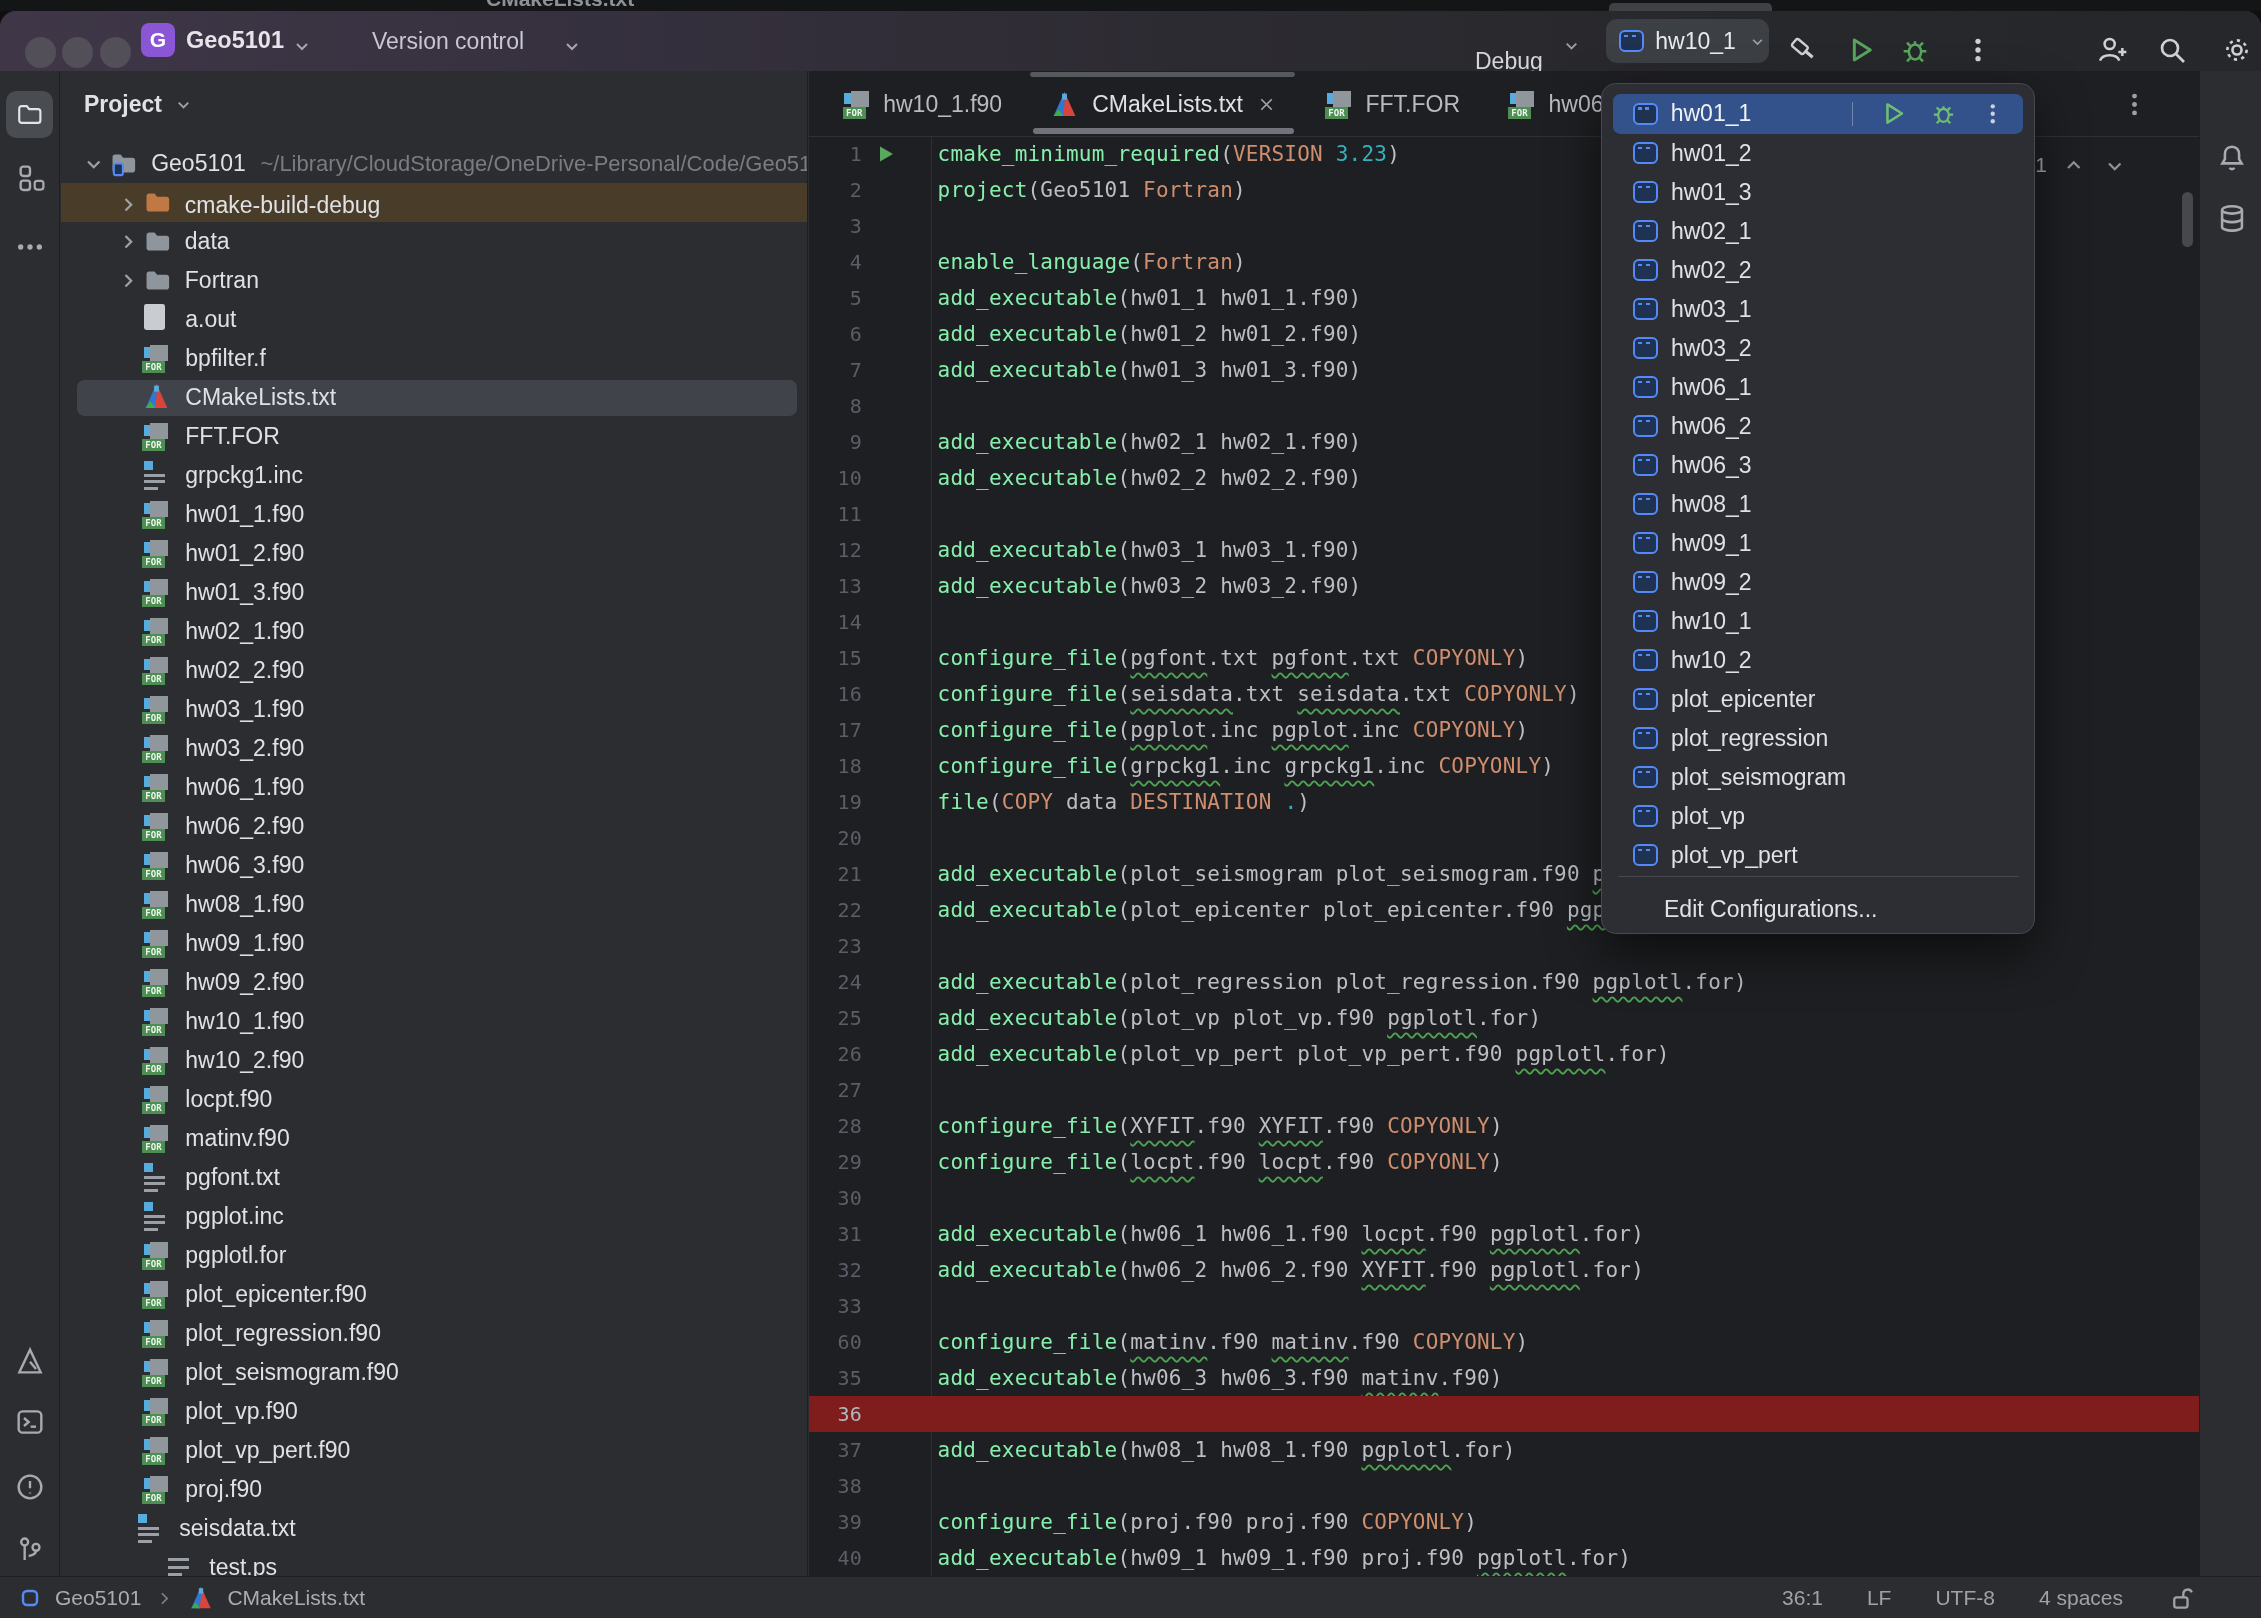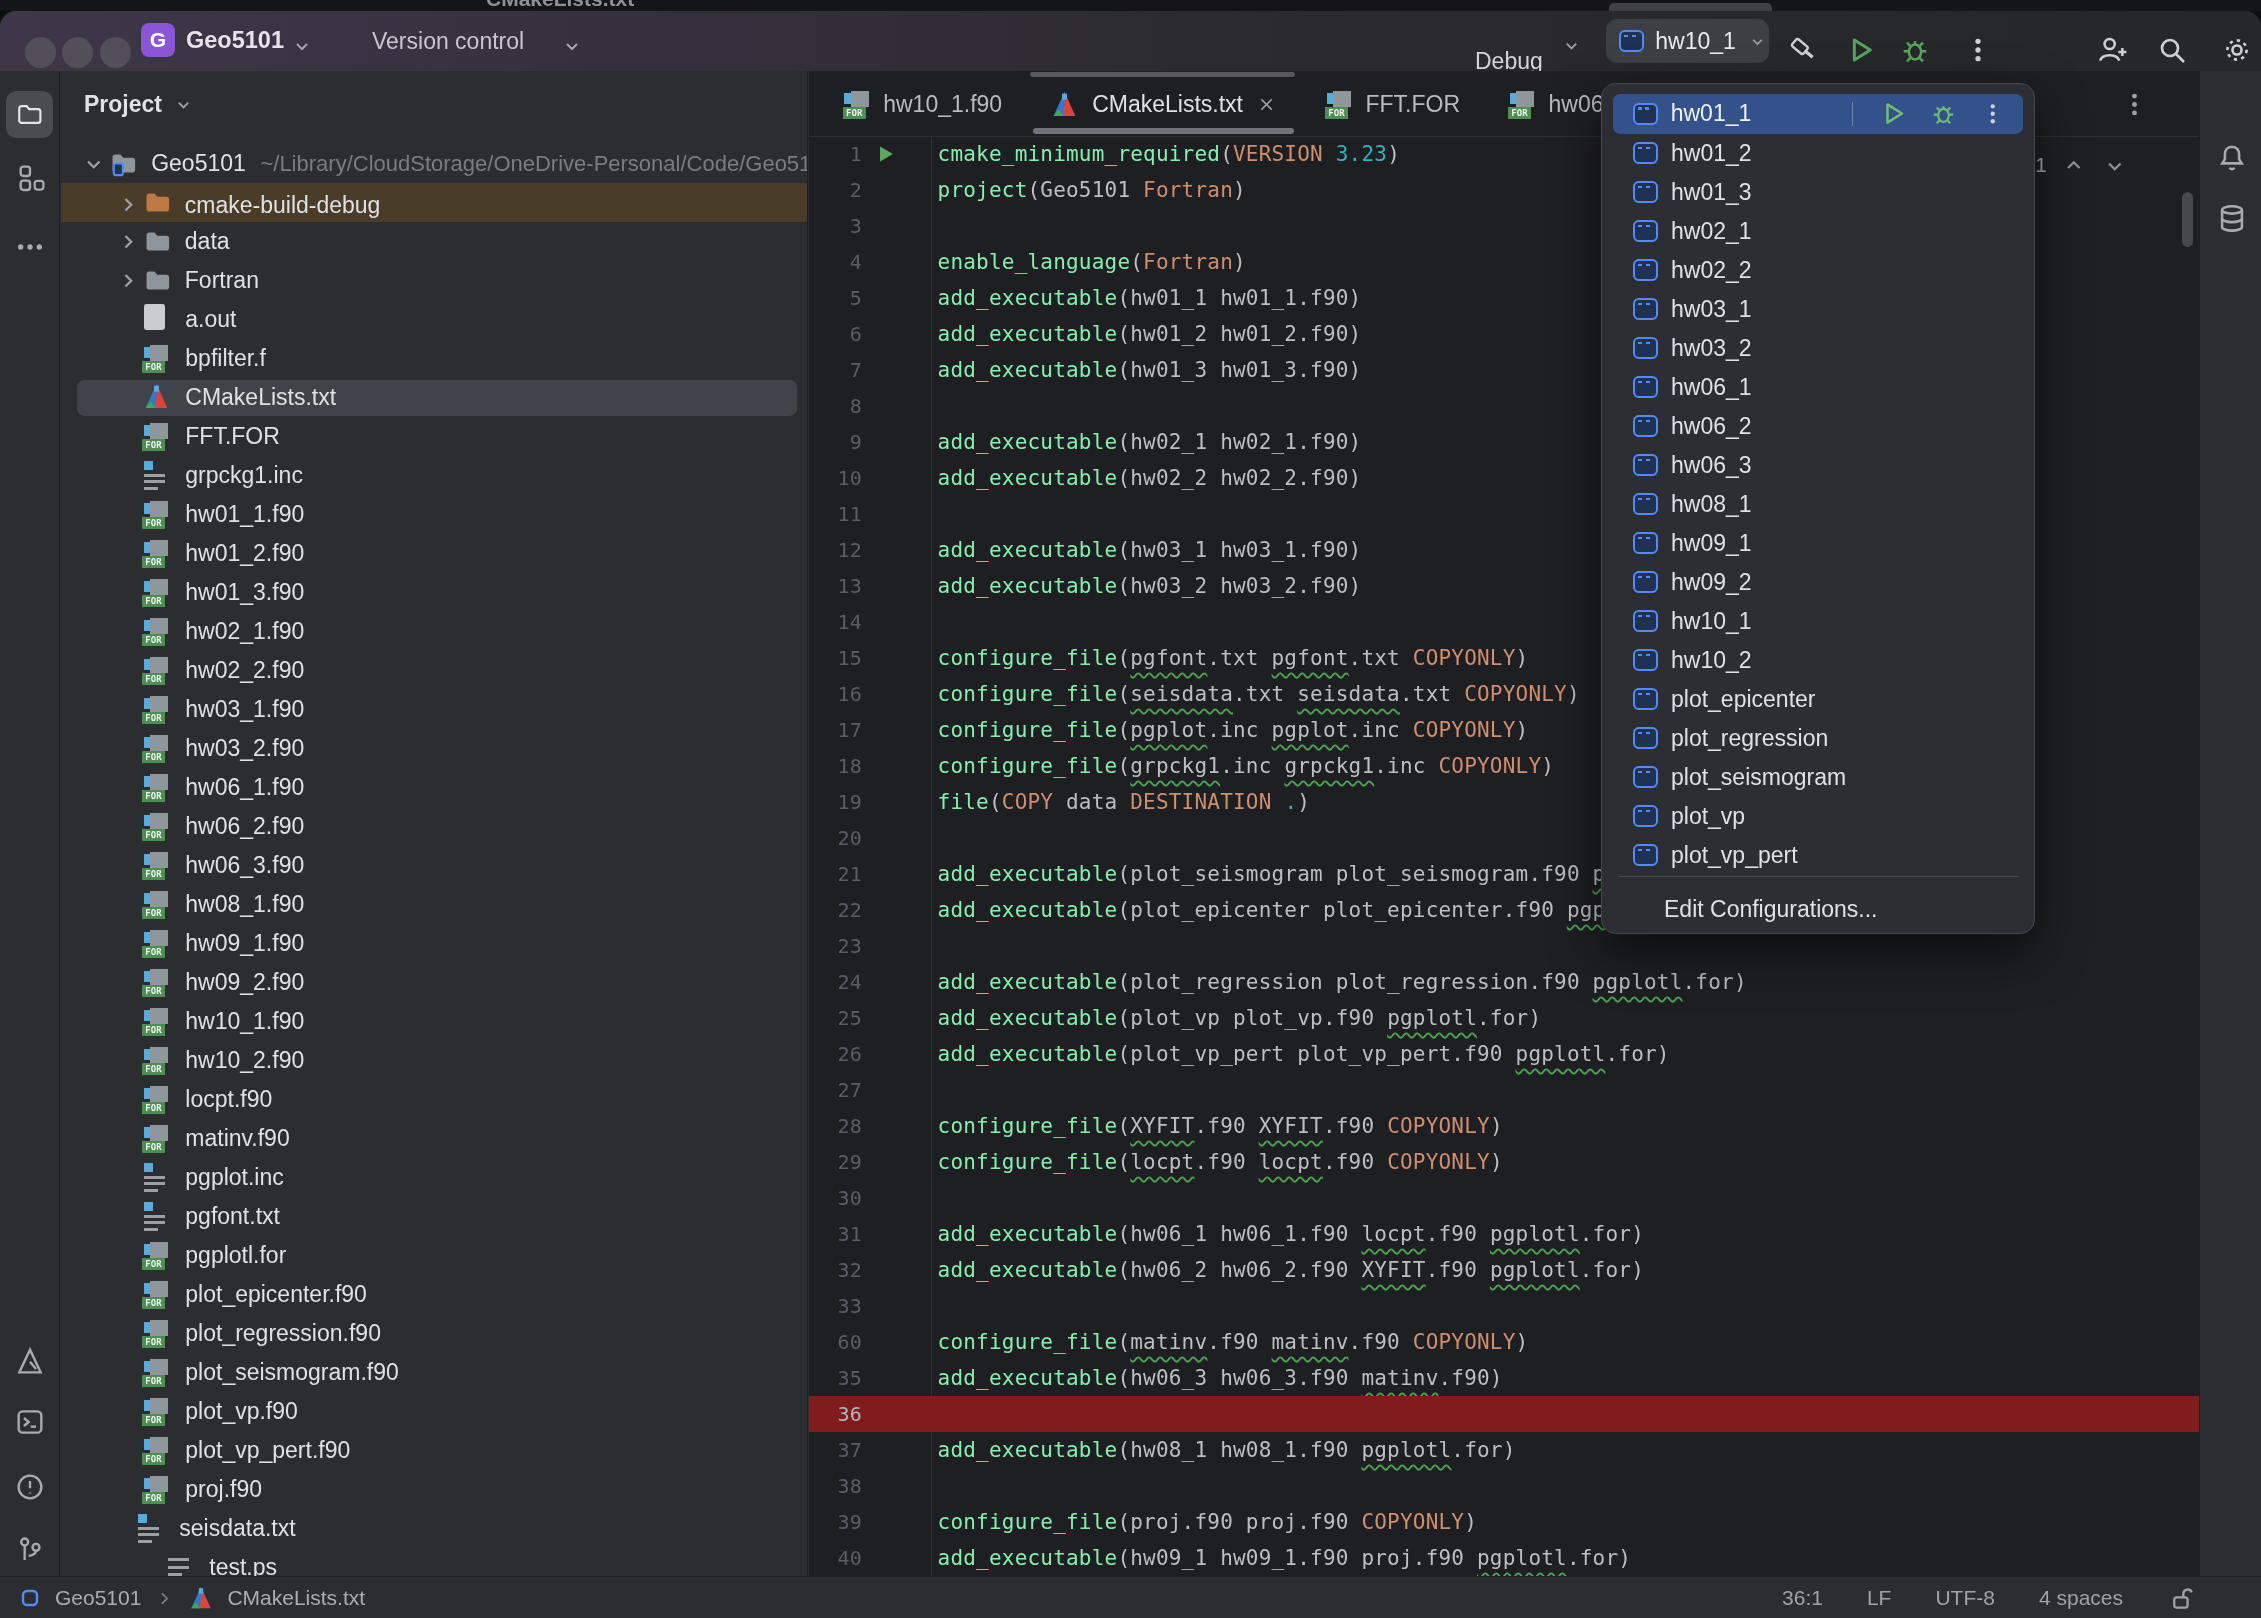--- a/index.html
+++ b/index.html
@@ -546,32 +546,32 @@
             </span>
           </div>
           <div class="trow">
             <span class="cwrap" style="padding-left: 81px;">
               <span class="tic ficon">
                 <i class="a"></i>
                 <i class="l1"></i>
                 <i class="l2"></i>
                 <i class="l3"></i>
               </span>
-              <span class="lab">pgplot.inc</span>
+              <span class="lab">pgfont.txt</span>
             </span>
           </div>
           <div class="trow">
             <span class="cwrap" style="padding-left: 81px;">
               <span class="tic ficon">
                 <i class="a"></i>
                 <i class="l1"></i>
                 <i class="l2"></i>
                 <i class="l3"></i>
               </span>
-              <span class="lab">pgfont.txt</span>
+              <span class="lab">pgplot.inc</span>
             </span>
           </div>
           <div class="trow">
             <span class="cwrap" style="padding-left: 81px;">
               <span class="fic ficon">
                 <i class="a"></i>
                 <i class="b"></i>
                 <i class="c">FOR</i>
               </span>
               <span class="lab">pgplotl.for</span>

